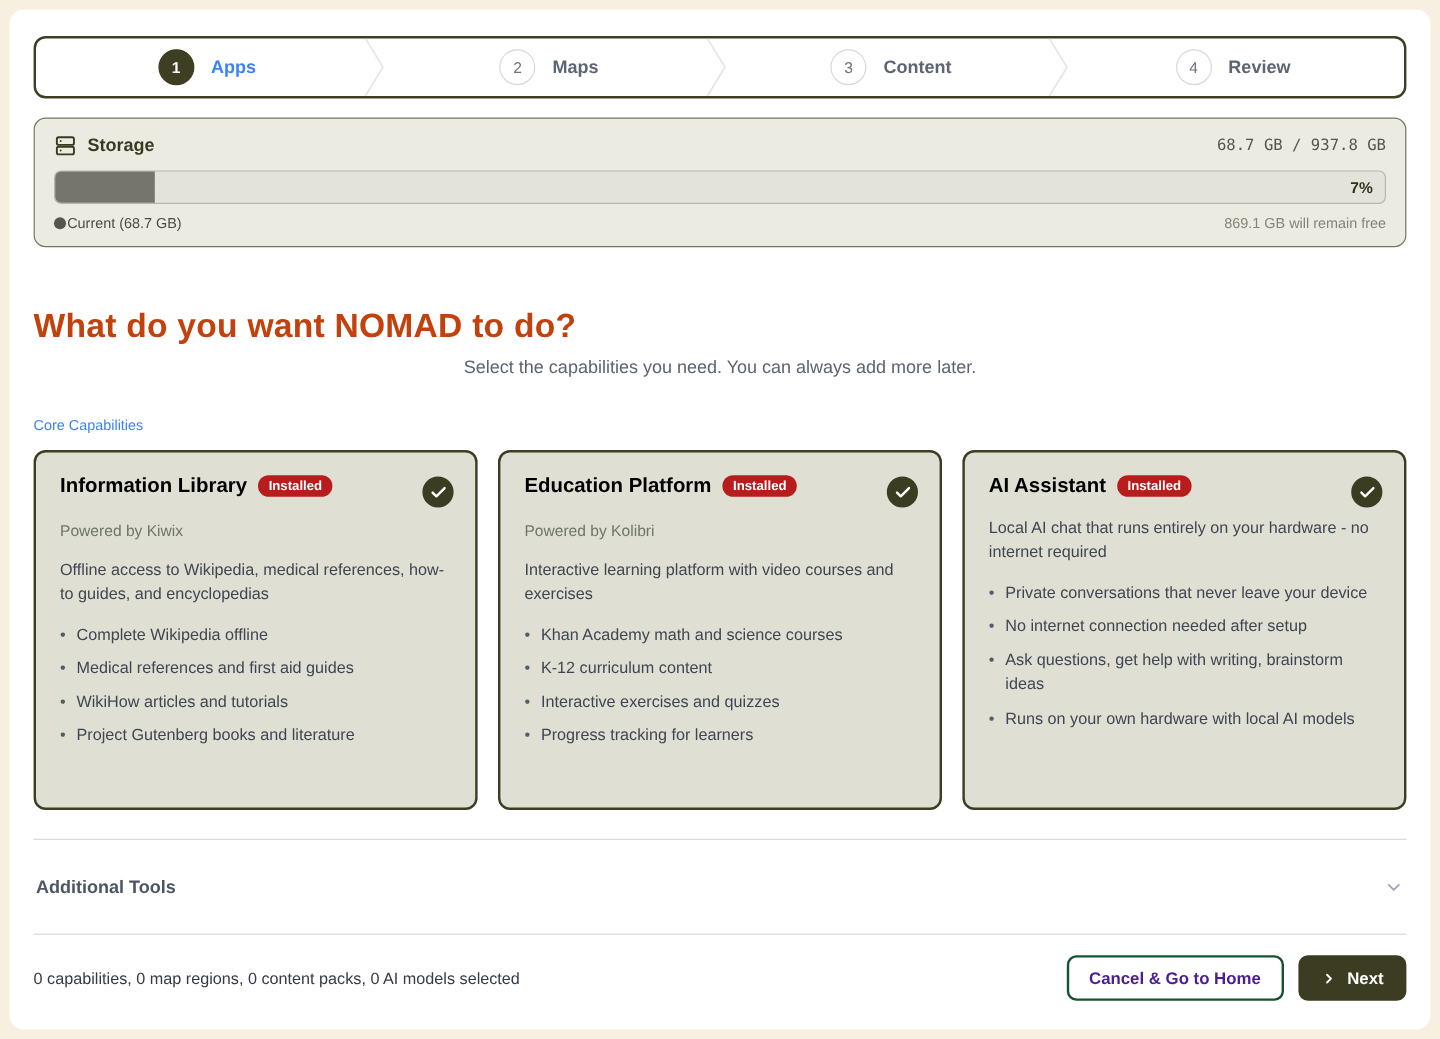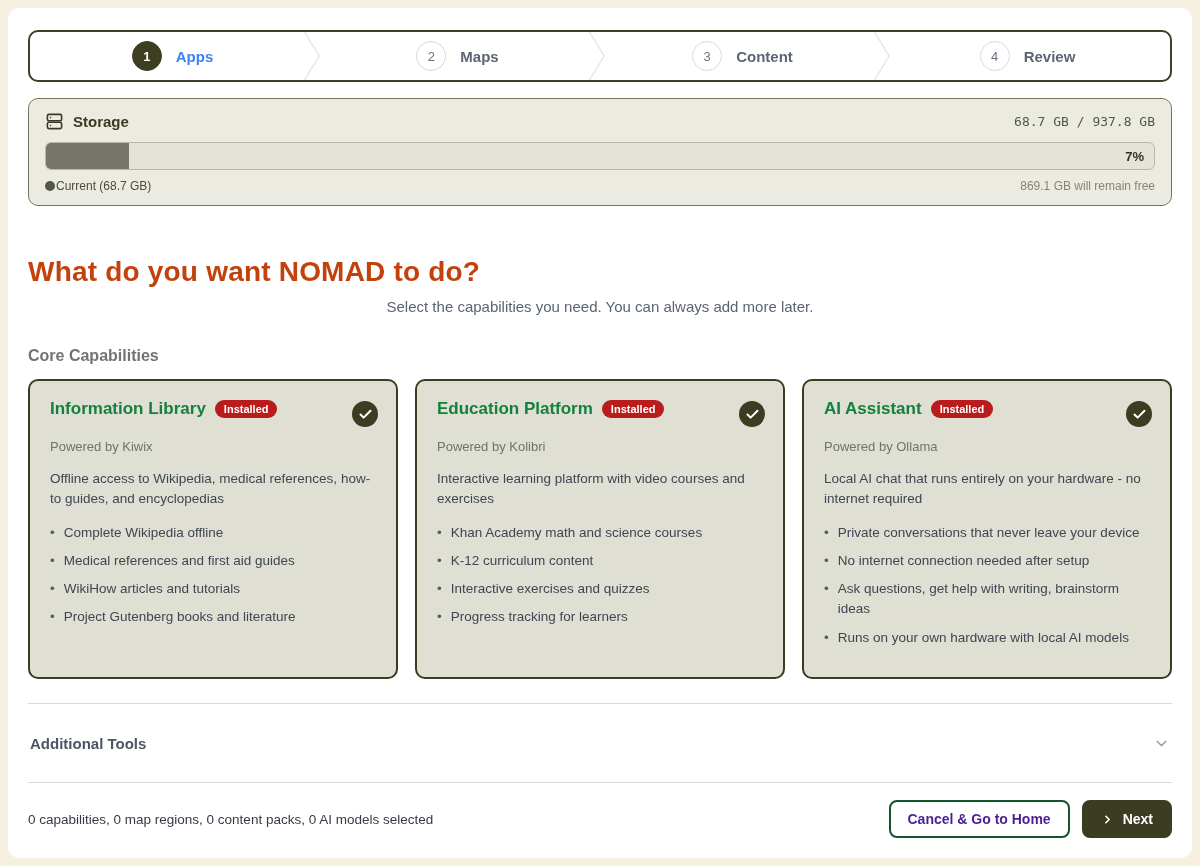--- a/index.html
+++ b/index.html
@@ -86,40 +86,40 @@
   }
   .storage-legend { margin-top: 9px; display: flex; justify-content: space-between; align-items: center; }
   .legend-current { display: flex; align-items: center; gap: 1px; font-size: 12px; color: #4b4b40; }
   .legend-dot { width: 10px; height: 10px; border-radius: 50%; background: #55564c; }
   .legend-free { font-size: 12px; color: #848476; }
 
   
   .page-title { margin-top: 50px; text-align: left; font-size: 28px; font-weight: 700; color: #c2410c; letter-spacing: 0.2px; }
   .page-subtitle { margin-top: 10px; text-align: center; font-size: 15px; color: #5b6472; }
 
-  .section-title { margin-top: 32px; font-size: 16px; font-weight: 700; color: #737373; }
+  .section-title { margin-top: 32px; font-size: 12px; font-weight: 400; color: #3b82f6; }
 
   
   .cards {
     margin-top: 14px;
     display: grid;
     grid-template-columns: repeat(3, 1fr);
     gap: 17px;
   }
   .card {
     position: relative;
     background: #dfdfd3;
     border: 2px solid #3c3c22;
     border-radius: 10px;
     padding: 18px 20px;
     min-height: 300px;
     cursor: pointer;
   }
   .card-titlerow { display: flex; align-items: center; gap: 9px; padding-right: 40px; flex-wrap: wrap; }
-  .card-title { font-size: 17px; font-weight: 700; color: #15803d; }
+  .card-title { font-size: 17px; font-weight: 700; color: #000000; }
   .card-badge {
     background: #b91c1c; color: #ffffff;
     font-size: 11px; font-weight: 600;
     padding: 3px 9px; border-radius: 999px;
     white-space: nowrap;
   }
   .card-check {
     position: absolute; top: 20px; right: 18px;
     width: 26px; height: 26px; border-radius: 50%;
     background: #3c3c22;
@@ -294,21 +294,20 @@
     <div class="card">
       <div class="card-titlerow">
         <span class="card-title">AI Assistant</span>
         <span class="card-badge">Installed</span>
       </div>
       <div class="card-check">
         <svg width="15" height="15" viewBox="0 0 24 24" fill="none" stroke="#ffffff" stroke-width="3.2" stroke-linecap="round" stroke-linejoin="round">
             <polyline points="20 6 9 17 4 12"></polyline>
           </svg>
       </div>
-      <div class="card-powered">Powered by Ollama</div>
       <div class="card-desc">Local AI chat that runs entirely on your hardware - no internet required</div>
       <div class="card-features">
         <div class="feature">
             <span class="bullet">•</span>
             <span>Private conversations that never leave your device</span>
           </div>
         <div class="feature">
             <span class="bullet">•</span>
             <span>No internet connection needed after setup</span>
           </div>

